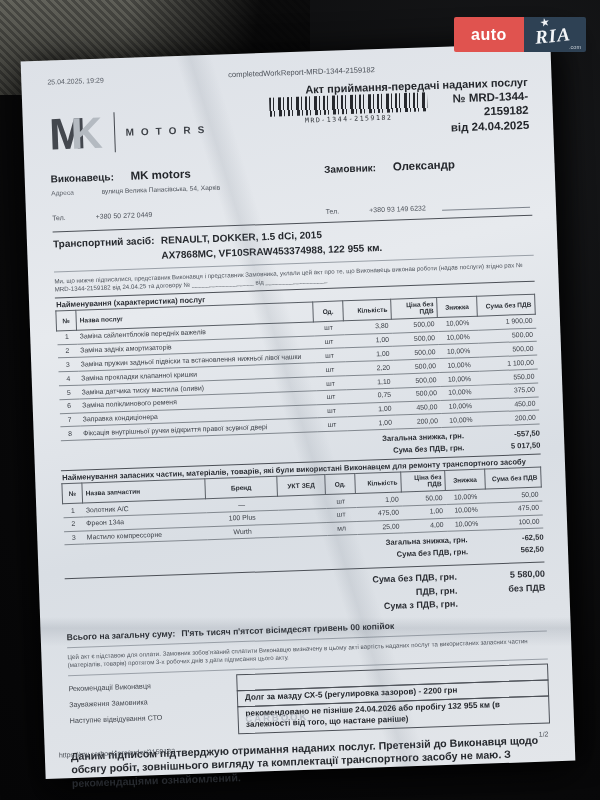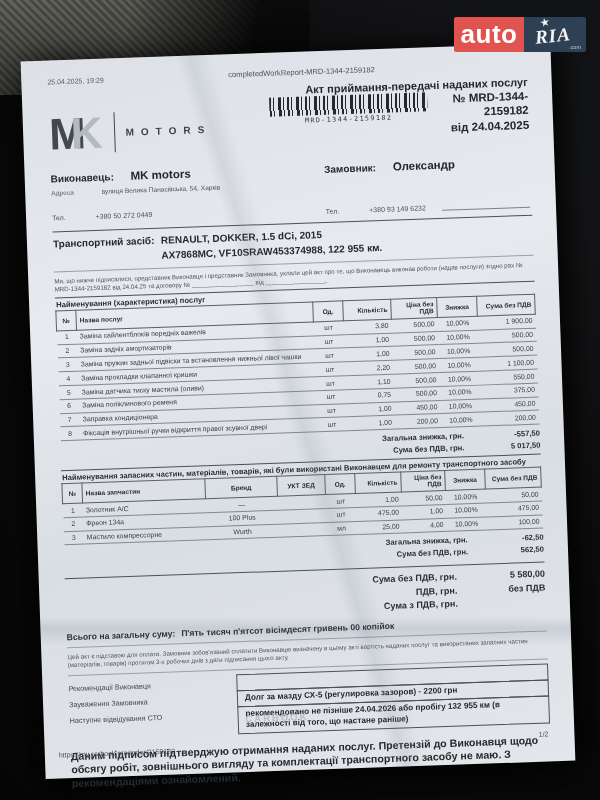--- a/index.html
+++ b/index.html
@@ -90,21 +90,21 @@
   .reco .kv-value{flex:1;border:1px solid #4c5057;margin-top:-1px;min-height:11px;
                   font-size:8.2px;font-weight:bold;color:#26292e;padding:2px 7px;line-height:1.3;}
   .signnote{font-size:10.6px;font-weight:bold;color:#26292e;line-height:1.3;margin-top:10px;}
   .carbook{position:absolute;left:44%;bottom:48px;transform:translateX(-50%);
            font-size:9.5px;font-weight:bold;letter-spacing:2px;color:#b9bec6;}
   .footer-url{position:absolute;left:14px;bottom:20px;font-size:7px;color:#4c5158;}
   .footer-page{position:absolute;right:26px;bottom:24px;font-size:7px;color:#4c5158;}
   
   .badge{position:absolute;top:17px;right:14px;display:flex;height:35px;}
   .badge-auto{width:70px;display:flex;align-items:center;justify-content:center;border-radius:2px 0 0 2px;}
-  .badge-auto span{color:#fff;font-size:26px;font-weight:bold;letter-spacing:.5px;}
+  .badge-auto span{color:#fff;font-size:16px;font-weight:bold;letter-spacing:.5px;}
   .badge-ria{width:62px;position:relative;border-radius:0 2px 2px 0;}
   .ria-star{position:absolute;left:16px;top:-1px;color:#f2f4f7;font-size:11px;transform:rotate(-12deg);}
   .ria-text{position:absolute;left:11px;top:8px;color:#f2f4f7;font-family:"Liberation Serif", serif;
             font-style:italic;font-weight:bold;font-size:19px;letter-spacing:1px;transform:rotate(-6deg);}
   .ria-com{position:absolute;right:5px;bottom:2px;color:#c6cdd5;font-size:5.5px;}
 </style>
 </head>
 <body>
 
 <div class="stage">

